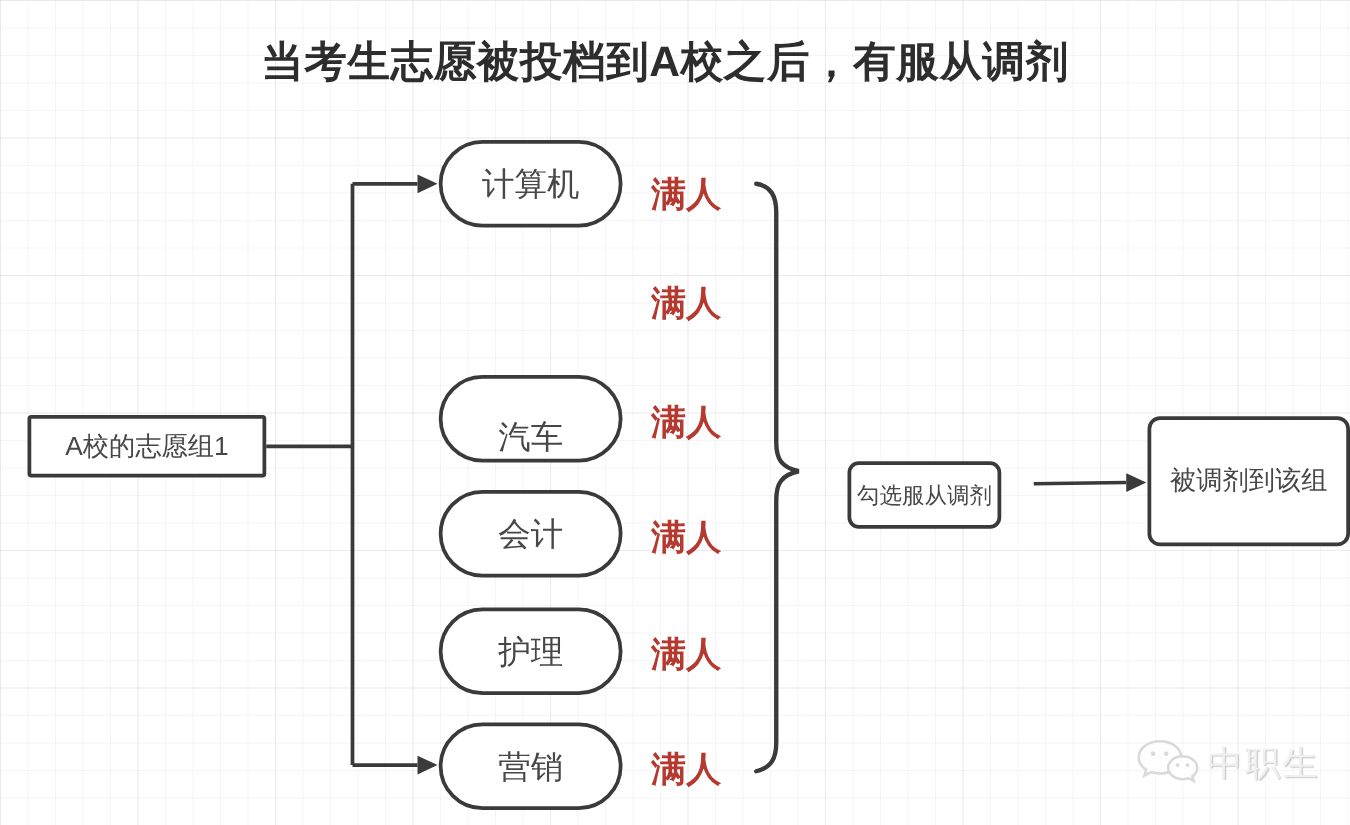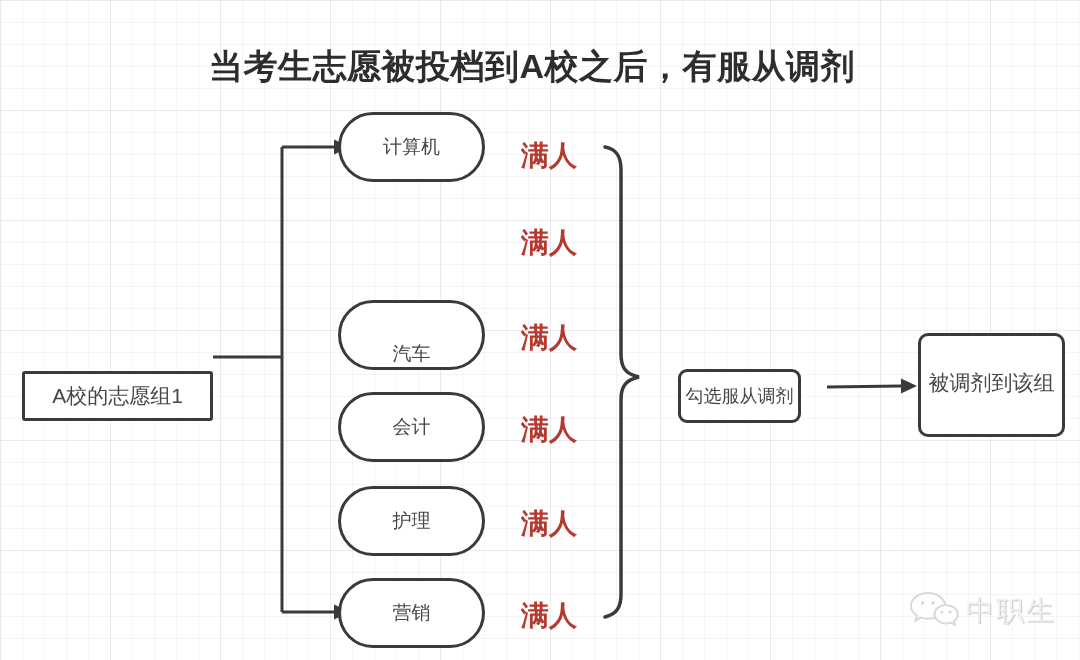--- a/index.html
+++ b/index.html
@@ -24,21 +24,20 @@
   .title {
     position: absolute;
     top: 27px;
     left: 0;
     width: 1064px;
     text-align: center;
     font-size: 34px;
     font-weight: 800;
     color: #2d2d2d;
     letter-spacing: 0.5px;
-    margin-top: 17px;
   }
   .connectors {
     position: absolute;
     top: 0; left: 0;
     width: 1080px; height: 660px;
     pointer-events: none;
   }
   .box {
     position: absolute;
     background: #ffffff;
@@ -47,27 +46,26 @@
     align-items: center;
     justify-content: center;
     color: #474747;
     text-align: center;
   }
   .source-box {
     left: 22px; top: 332px;
     width: 191px; height: 50px;
     border-radius: 3px;
     font-size: 21px;
-    margin-top: 39px;
   }
   .stadium {
-    left: 338px;
+    left: 351px;
     width: 147px; height: 70px;
     border-radius: 35px;
-    font-size: 19px;
+    font-size: 26px;
   }
   .m0 { top: 112px; }
   .m1 { top: 205px; }
   .m2 { top: 300px; align-items: flex-end; }
   .m3 { top: 392px; text-align: right; }
   .m4 { top: 486px; font-family: Liberation Mono, monospace; }
   .m5 { top: 578px; }
   .status {
     position: absolute;
     left: 521px;
@@ -86,26 +84,25 @@
   .s5 { top: 600px; }
   .action-box {
     left: 678px; top: 357px;
     width: 123px; height: 54px;
     border-radius: 9px;
     font-size: 18px;
     margin-top: 12px;
   }
   .result-box {
     left: 918px; top: 333px;
-    width: 147px; height: 104px;
+    width: 162px; height: 104px;
     border-radius: 10px;
     font-size: 21px;
     line-height: 1.55;
     flex-direction: column;
-    font-family: Liberation Mono, monospace;
   }
   .watermark {
     position: absolute;
     left: 908px; top: 590px;
     display: flex;
     align-items: flex-end;
     gap: 6px;
     color: #f0f0f0;
     font-size: 28px;
     text-shadow: 1px 1px 1px #c6c6c6, -1px -1px 1px #ffffff;

